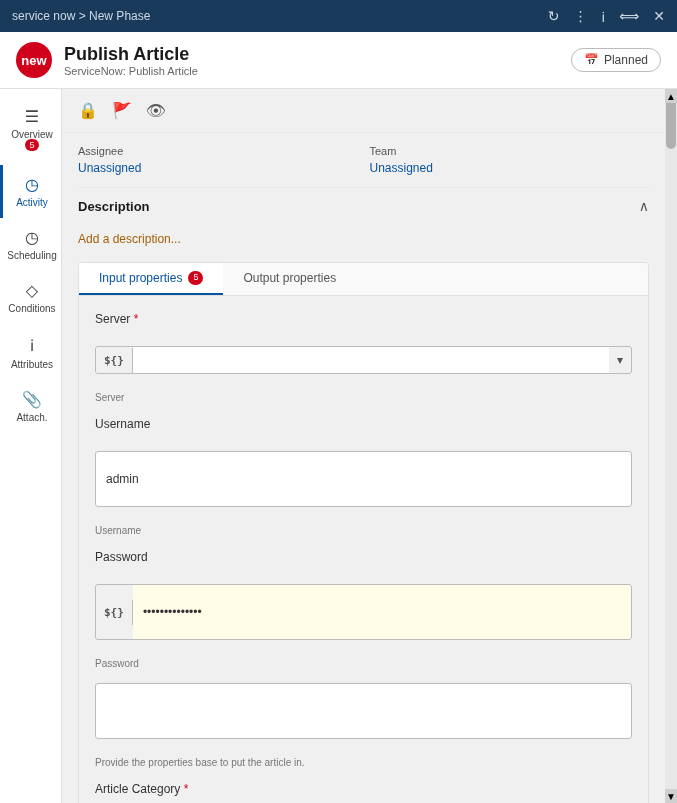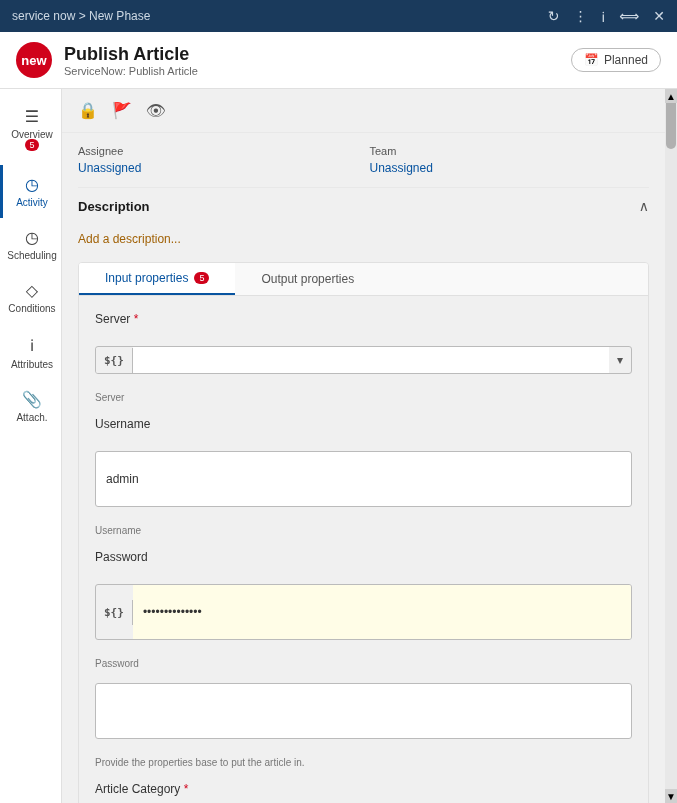--- a/index.html
+++ b/index.html
@@ -47,21 +47,21 @@
 
     
     .description-section { padding: 0 16px; }
     .description-header { display: flex; align-items: center; justify-content: space-between; padding: 10px 0; border-top: 1px solid #e8e8e8; }
     .description-title { font-size: 13px; font-weight: 600; color: #1a1a1a; }
     .description-placeholder { color: #a16207; font-size: 12px; padding: 8px 0 16px 0; }
 
     
     .properties-section { margin: 0 16px 0 16px; border: 1px solid #e0e0e0; border-radius: 4px; overflow: hidden; }
     .tabs-row { display: flex; border-bottom: 1px solid #e0e0e0; background: #f9f9f9; }
-    .tab { padding: 8px 26px; font-size: 12px; cursor: pointer; color: #555; display: flex; align-items: center; gap: 6px; }
+    .tab { padding: 8px 20px; font-size: 12px; cursor: pointer; color: #555; display: flex; gap: 6px; }
     .tab.active { background: #fff; border-bottom: 2px solid #0854a0; color: #0854a0; font-weight: 500; }
     .tab-badge { background: #d0021b; color: #fff; font-size: 9px; border-radius: 8px; padding: 1px 5px; }
 
     
     .form-content { padding: 16px; display: flex; flex-direction: column; gap: 14px; }
     .field-group { display: flex; flex-direction: column; gap: 16px; }
     .field-label { font-size: 12px; color: #333; margin-bottom: 4px; }
     .field-label .required { color: #d0021b; }
     .input-wrapper { display: flex; align-items: center; border: 1px solid #bbb; border-radius: 3px; overflow: hidden; }
     .input-prefix { background: #f0f0f0; border-right: 1px solid #bbb; padding: 6px 8px; font-size: 12px; color: #555; font-weight: bold; display: flex; align-items: center; height: 100%; }

